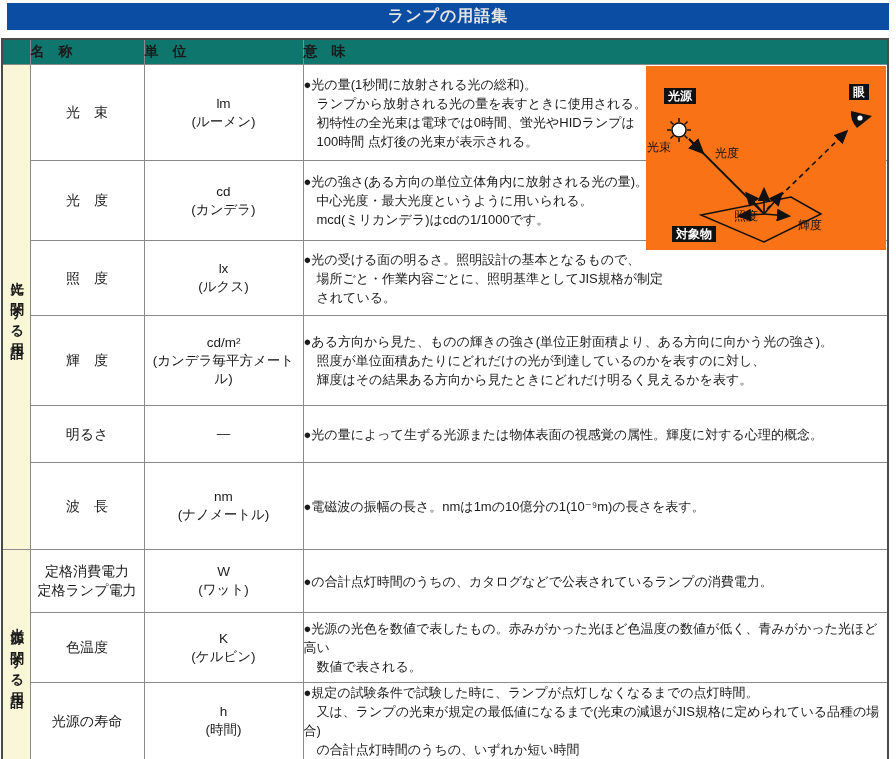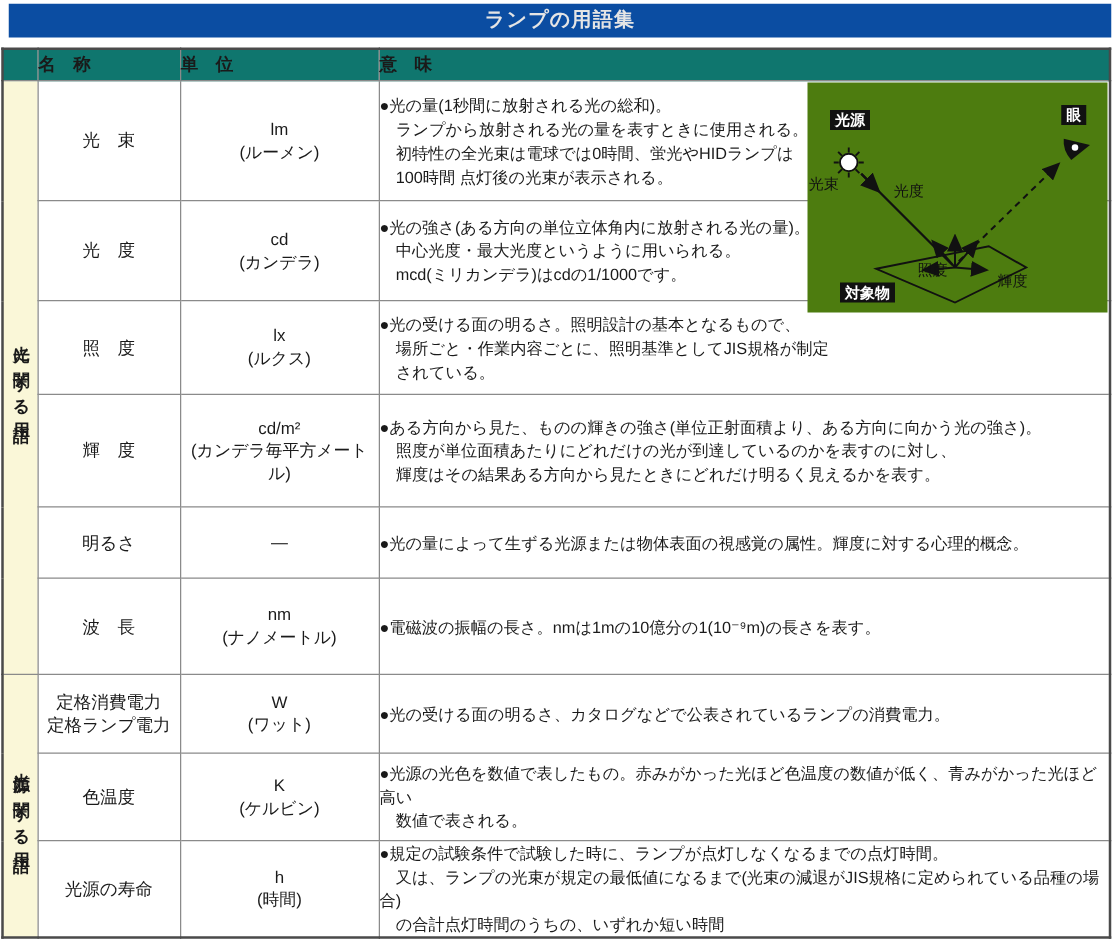--- a/index.html
+++ b/index.html
@@ -35,21 +35,21 @@
     text-align:center;font-size:14px;white-space:pre-line;line-height:19px;margin-left:29px;
   }
   td.unit{
     text-align:center;font-size:13.5px;white-space:pre-line;line-height:18px;
   }
   td.meaning{
     font-size:13px;line-height:19px;white-space:pre-wrap;
     padding:4px 4px 4px 5px;vertical-align:middle;
   }
   .diagram{
-    position:absolute;left:646px;top:66px;width:240px;height:184px;background:#4d7c0f;
+    position:absolute;left:646px;top:66px;width:240px;height:184px;background:#f97316;
   }
   .diagram svg{position:absolute;left:0;top:0;}
   .dlabel{
     position:absolute;font-size:12px;line-height:14px;color:#111;white-space:nowrap;
   }
   .dlabel.boxed{
     background:#111;color:#fff;font-weight:bold;padding:1px 4px;
   }
 </style>
 </head>
@@ -107,35 +107,35 @@
 (カンデラ毎平方メートル)</td>
     <td class="meaning">●ある方向から見た、ものの輝きの強さ(単位正射面積より、ある方向に向かう光の強さ)。
 　照度が単位面積あたりにどれだけの光が到達しているのかを表すのに対し、
 　輝度はその結果ある方向から見たときにどれだけ明るく見えるかを表す。</td>
   </tr>
   <tr style="height:57px">
     <td class="name">明るさ</td>
     <td class="unit">—</td>
     <td class="meaning">●光の量によって生ずる光源または物体表面の視感覚の属性。輝度に対する心理的概念。</td>
   </tr>
-  <tr style="height:77px">
+  <tr style="height:87px">
     <td class="name">波　長</td>
     <td class="unit">nm
 (ナノメートル)</td>
     <td class="meaning">●電磁波の振幅の長さ。nmは1mの10億分の1(10⁻⁹m)の長さを表す。</td>
   </tr>
   <tr style="height:63px">
     <td class="group" rowspan="3">
       <div class="vtext">光源に関する用語</div>
     </td>
     <td class="name">定格消費電力
 定格ランプ電力</td>
     <td class="unit">W
 (ワット)</td>
-    <td class="meaning">●光の受ける面の明るさ、カタログなどで公表されているランプの消費電力。</td>
+    <td class="meaning">●の合計点灯時間のうちの、カタログなどで公表されているランプの消費電力。</td>
   </tr>
   <tr style="height:70px">
     <td class="name">色温度</td>
     <td class="unit">K
 (ケルビン)</td>
     <td class="meaning">●光源の光色を数値で表したもの。赤みがかった光ほど色温度の数値が低く、青みがかった光ほど高い
 　数値で表される。</td>
   </tr>
   <tr style="height:76px">
     <td class="name">光源の寿命</td>

